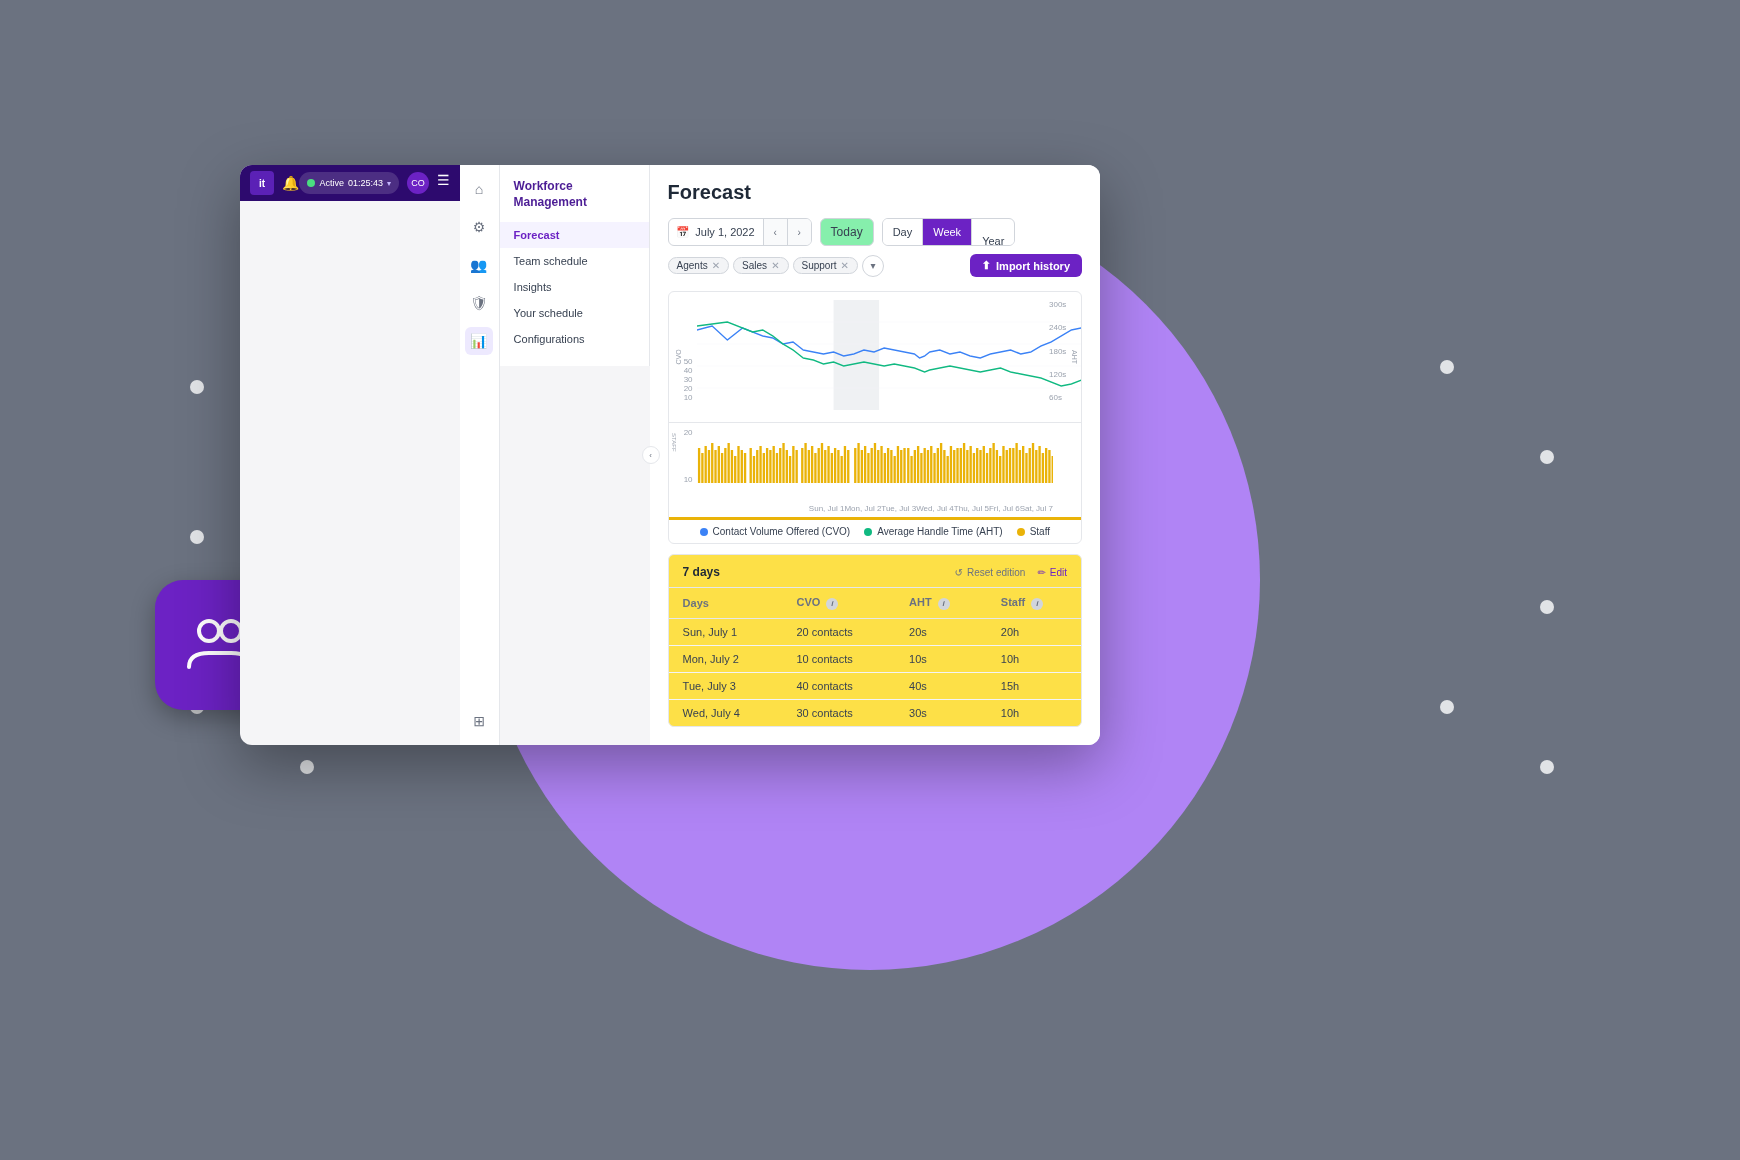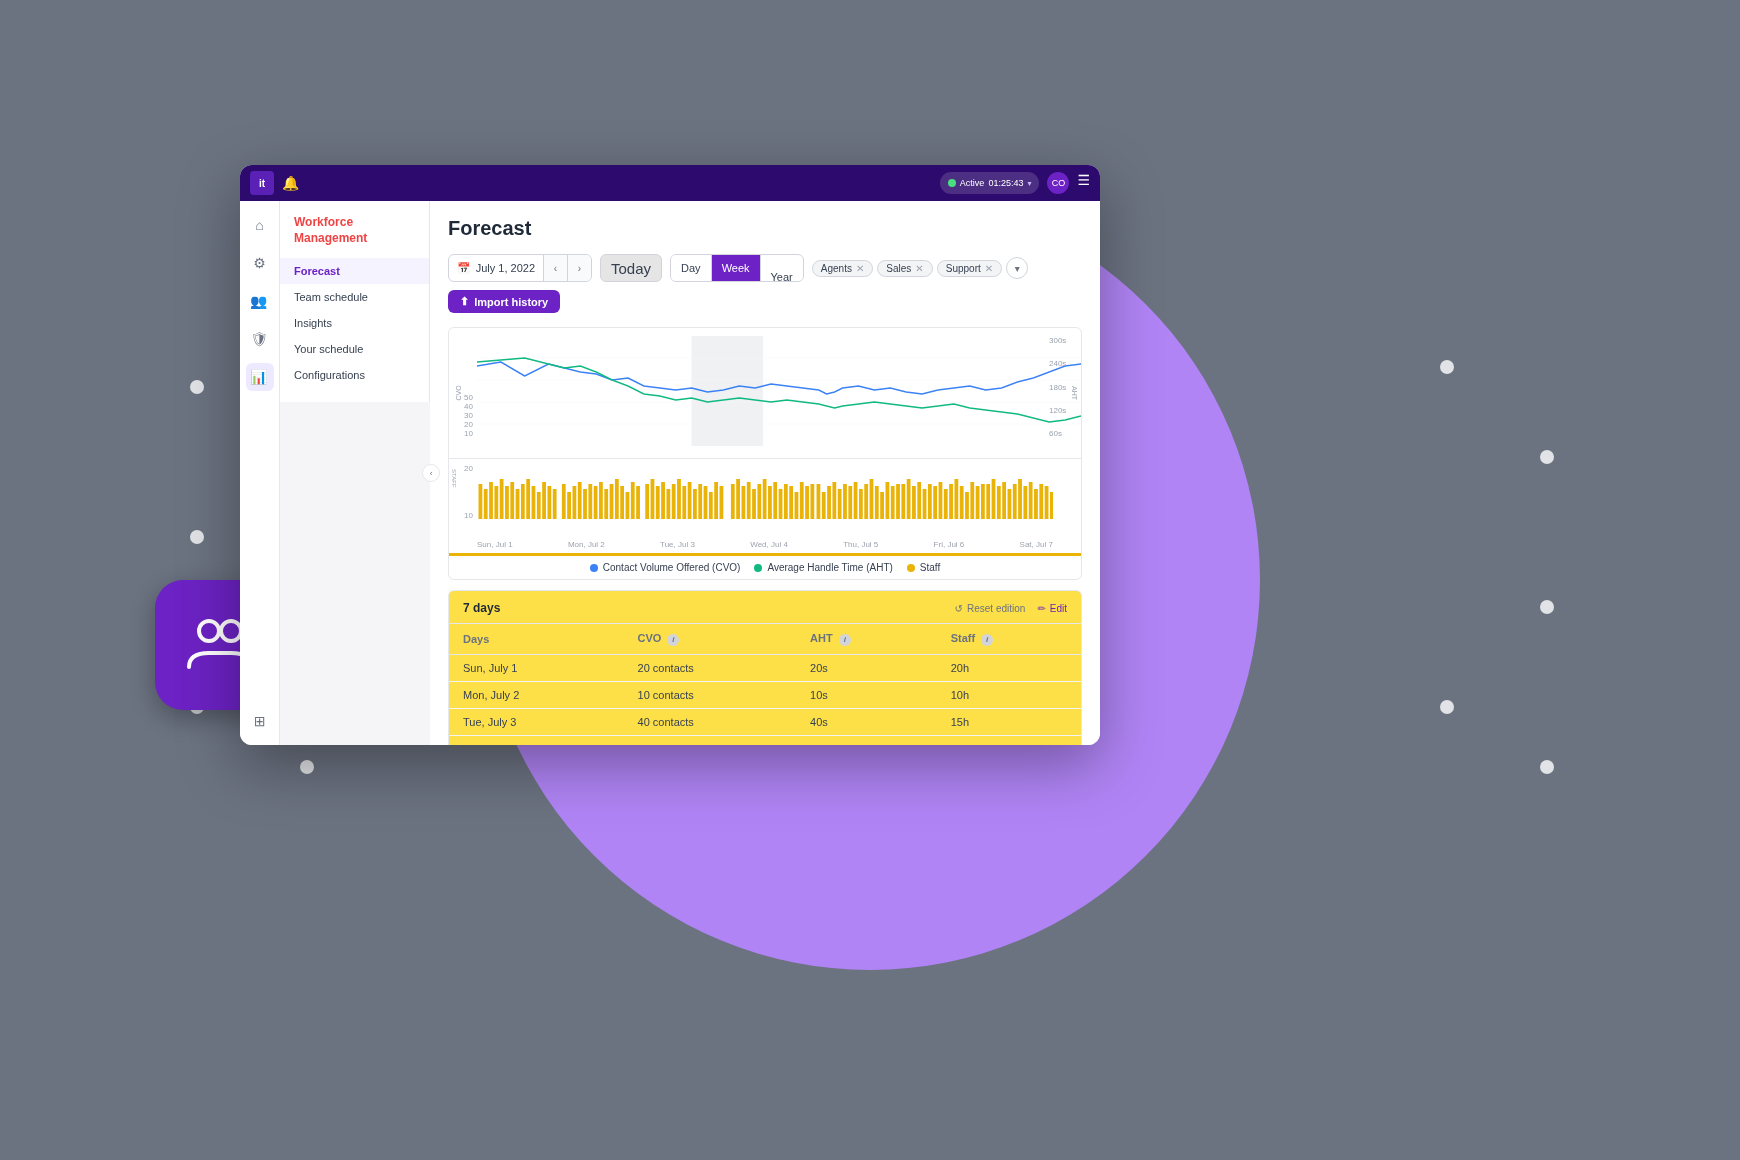--- a/index.html
+++ b/index.html
@@ -60,21 +60,21 @@
       position: absolute;
       left: 240px;
       top: 165px;
       width: 860px;
       height: 580px;
       background: #f5f5f7;
       border-radius: 12px;
       box-shadow: 0 20px 60px rgba(0,0,0,0.35);
       overflow: hidden;
       display: flex;
-      flex-direction: column;
+      flex-direction: row;
       z-index: 3;
     }
 
     
     .topbar {
       height: 36px;
       background: #2d0a6e;
       display: flex;
       align-items: center;
       justify-content: space-between;
@@ -177,21 +177,21 @@
     
     .sidebar-nav {
       width: 150px;
       background: white;
       border-right: 1px solid #e5e7eb;
       padding: 14px 0;
     }
     .sidebar-title {
       font-size: 12px;
       font-weight: 700;
-      color: #ef4444;
+      color: #4c1d95;
       padding: 0 14px 12px;
       line-height: 1.3;
     }
     .nav-item {
       padding: 7px 14px;
       font-size: 11px;
       color: #374151;
       cursor: pointer;
     }
     .nav-item.active {
@@ -252,24 +252,24 @@
       font-size: 10px;
       color: #6b7280;
     }
     .date-nav-btn:first-child {
       border-left: none;
       border-right: 1px solid #d1d5db;
     }
     .today-btn {
       height: 28px;
       padding: 0 10px;
-      background: #e5e5e5;
+      background: #86efac;
       border: 1px solid #d1d5db;
       border-radius: 6px;
-      font-size: 15px;
+      font-size: 12px;
       cursor: pointer;
       color: #374151;
     }
     .period-btns {
       display: flex;
       border: 1px solid #d1d5db;
       border-radius: 6px;
       overflow: hidden;
       height: 28px;
     }
@@ -405,21 +405,21 @@
       width: 24px;
     }
     svg.staff-chart {
       width: 100%;
       height: 55px;
     }
 
     
     .x-axis-labels {
       display: flex;
-      justify-content: space-between;
+      justify-content: flex-end;
       padding: 2px 28px 4px 28px;
       font-size: 8px;
       color: #9ca3af;
     }
 
     
     .legend {
       display: flex;
       align-items: center;
       gap: 14px;

